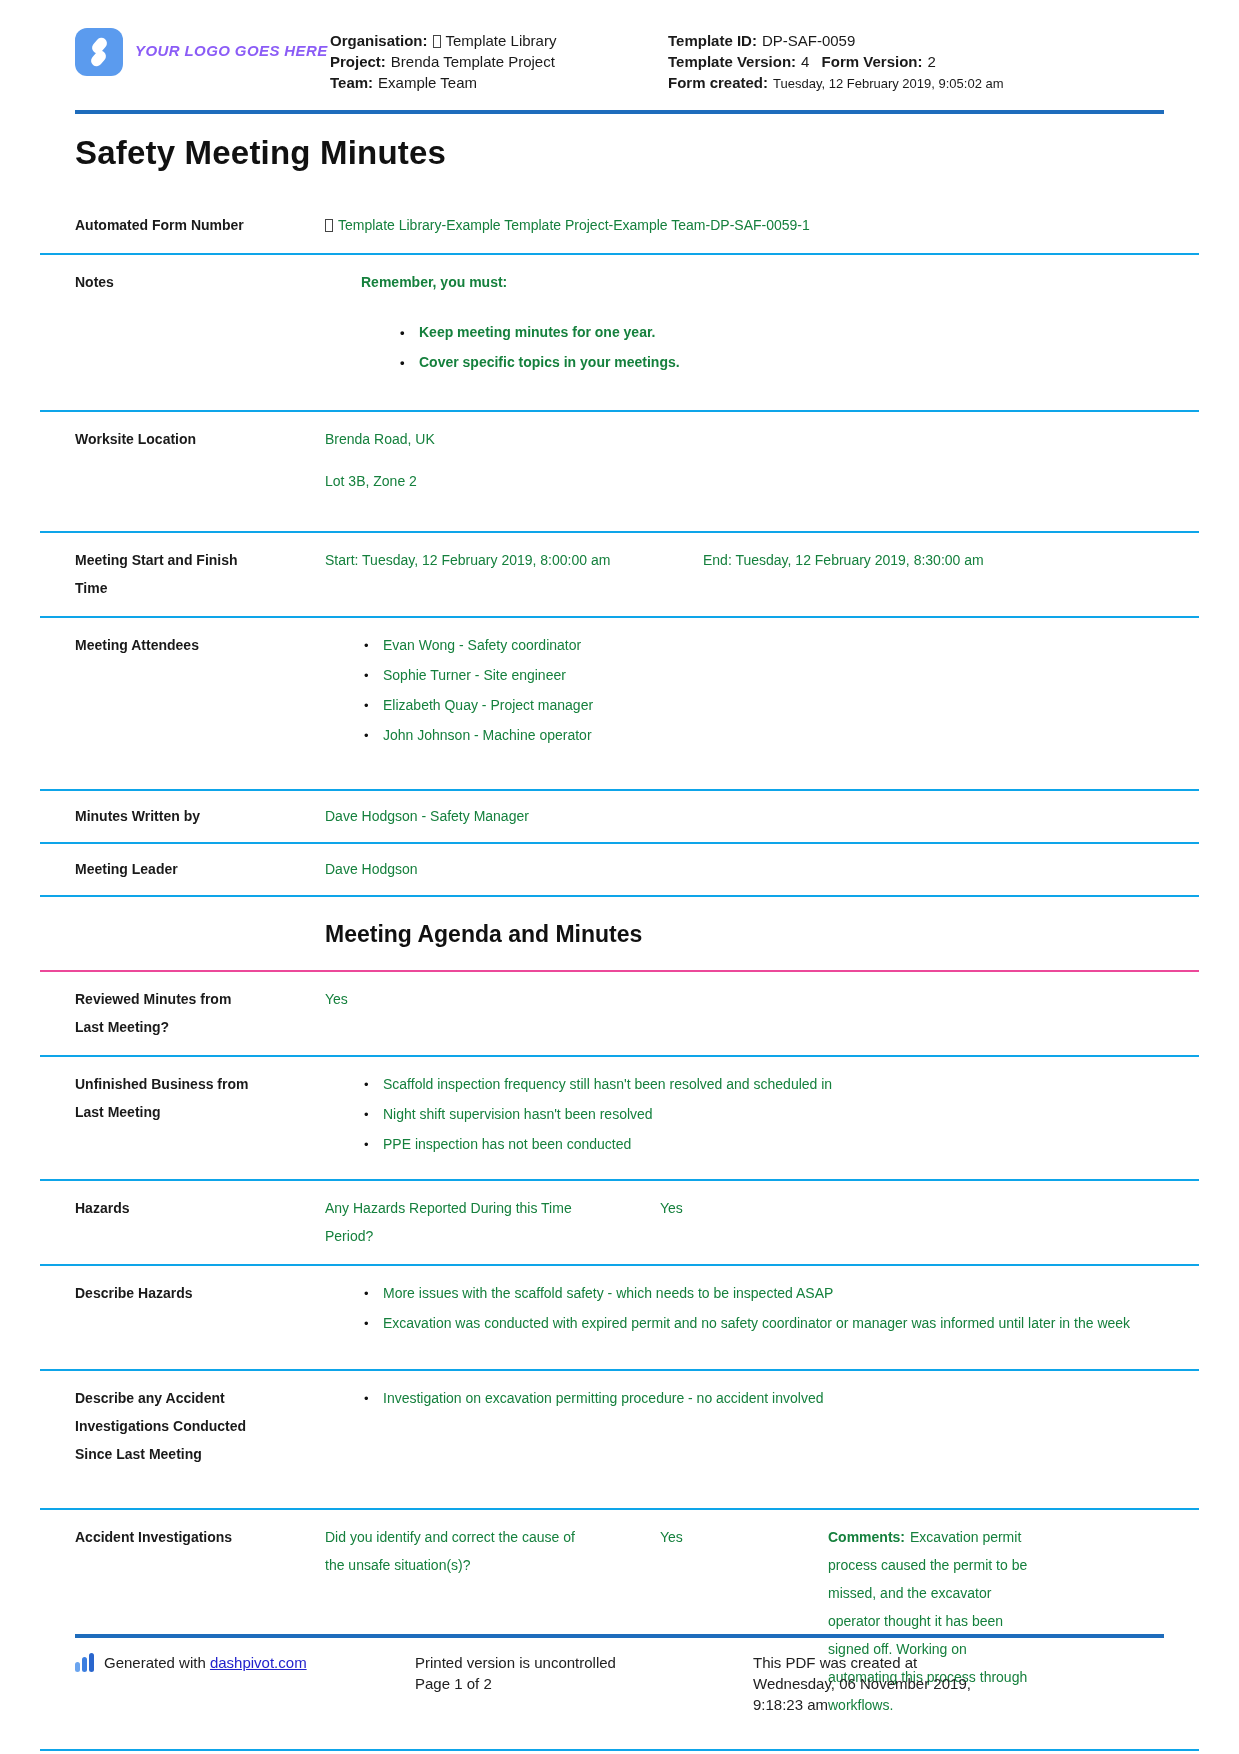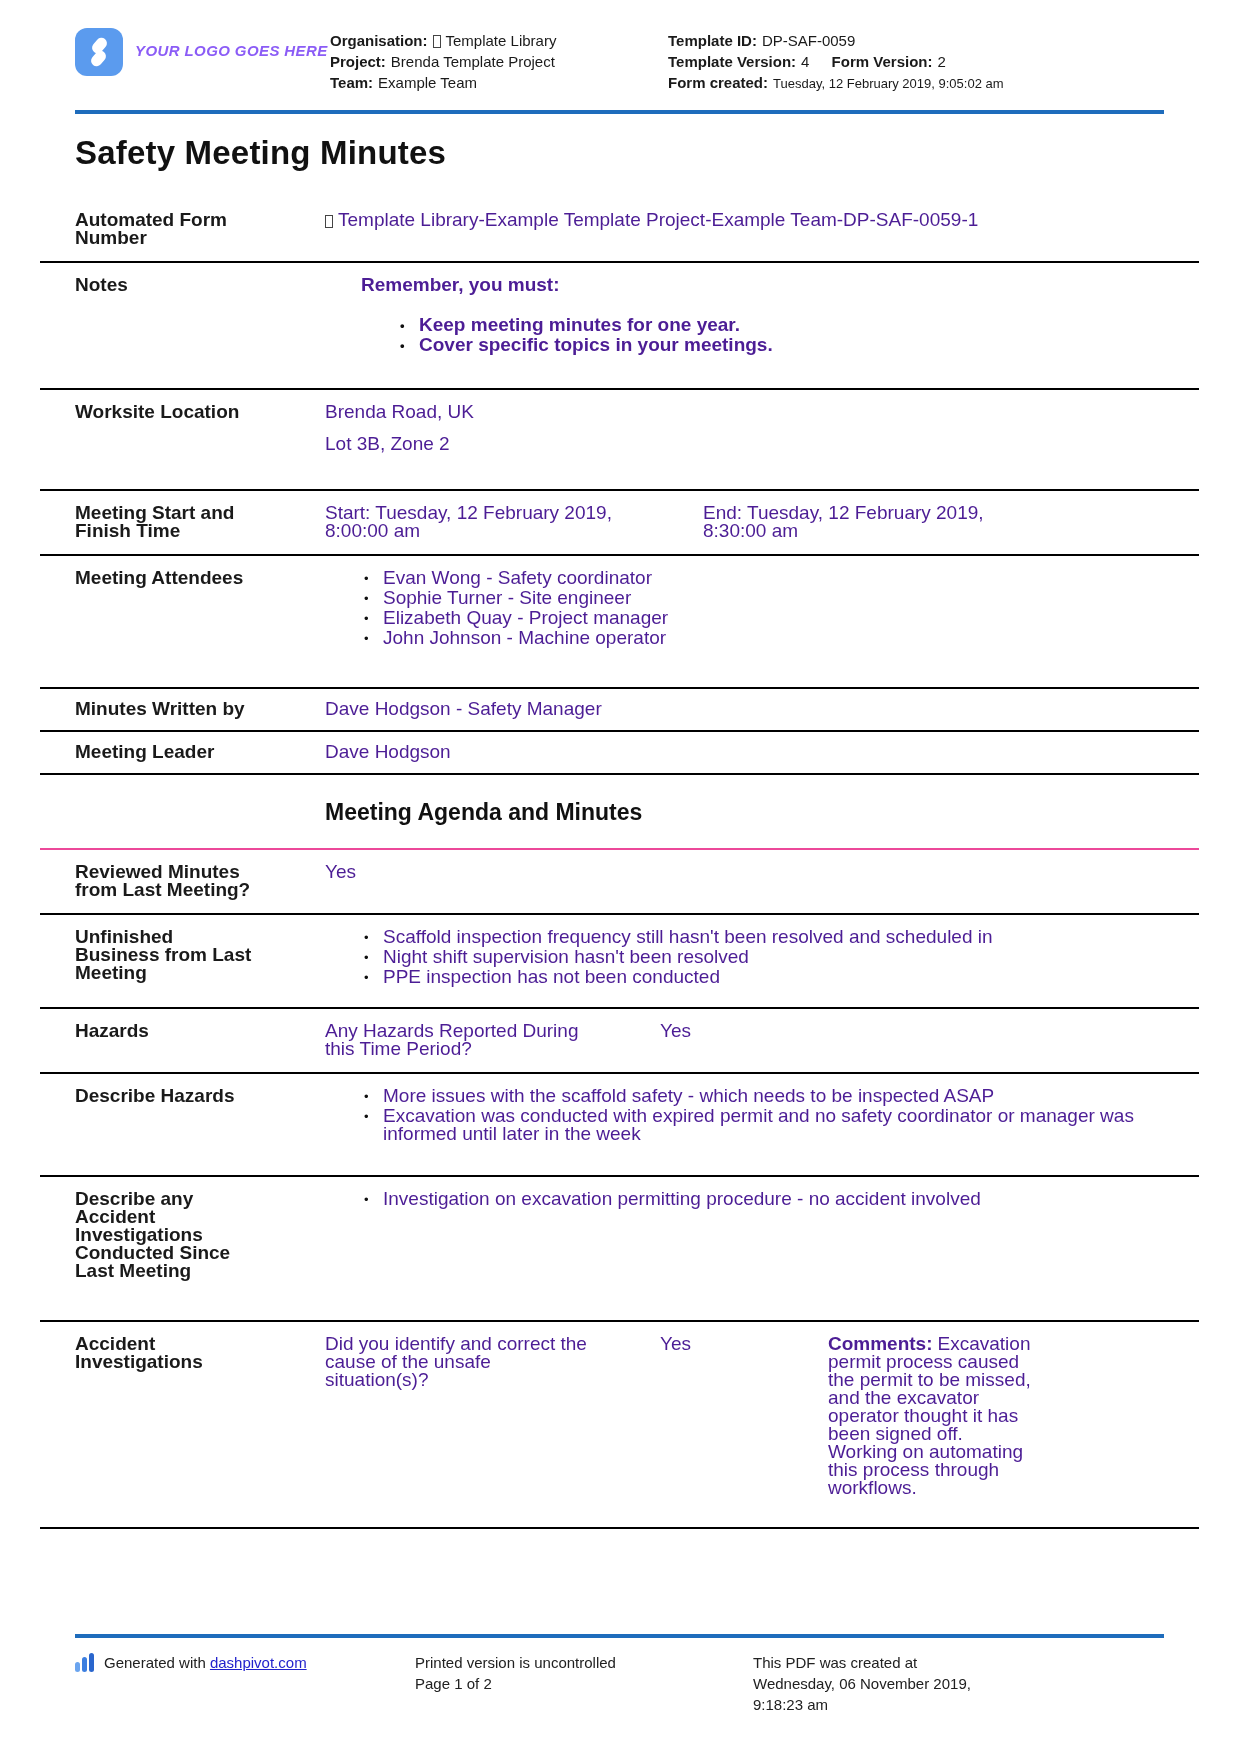--- a/index.html
+++ b/index.html
@@ -24,47 +24,47 @@
     display:flex;align-items:center;justify-content:center;flex:none;
   }
   .logo-text{
     font-style:italic;font-weight:700;color:#8b5cf6;
     font-size:15px;letter-spacing:.4px;margin:14px 0 0 12px;white-space:nowrap;
   }
   .hdr-col{font-size:15px;line-height:21px;color:#1a1a1a;}
   .hdr-mid{width:338px;padding-top:2px;}
   .hdr-right{flex:1;padding-top:2px;}
   .lbl{font-weight:700;margin-right:5px;}
-  .lbl-gap{margin-left:18px;}
+  .lbl-gap{margin-left:8px;}
   .small-val{font-size:13px;}
   .tofu{
     display:inline-block;width:8px;height:13px;border:1.3px solid #444;
     margin-right:5px;vertical-align:-2px;box-sizing:border-box;
   }
   .blue-rule{
     height:4px;background:#1e6cbc;margin:16px 75px 0 75px;
   }
   
   .doc-title{
     font-size:33px;font-weight:700;color:#111;
     margin:20px 75px 26px 75px;letter-spacing:.2px;
   }
   
   .ftable{margin:0 40px;}
   .frow{
     display:grid;
     grid-template-columns:250px 1fr;
     padding:13px 0 14px 35px;
-    border-bottom:2px solid #000000;
-    font-size:19px;line-height:18px;
+    border-bottom:2px solid #0ea5e9;
+    font-size:14px;line-height:28px;
   }
   .frow:first-child{border-top:none;}
   .rlabel{font-weight:700;color:#1a1a1a;padding-right:20px;}
   .rlabel span{display:inline-block;max-width:178px;}
-  .rvalue{color:#4c1d95;}
+  .rvalue{color:#15803d;}
   ul.blist{list-style:none;margin:0;padding:0 0 0 58px;}
   ul.blist li{position:relative;margin-bottom:2px;}
   ul.blist li::before{
     content:"•";position:absolute;left:-19px;top:1px;font-size:13px;color:#111;
   }
   ul.blist.bold li{font-weight:700;}
   .row-notes{padding-bottom:32px;gap:36px;}
   .notes-intro{font-weight:700;margin-bottom:22px;}
   .row-worksite{padding-bottom:36px;}
   .ws-line2{margin-top:14px;}

